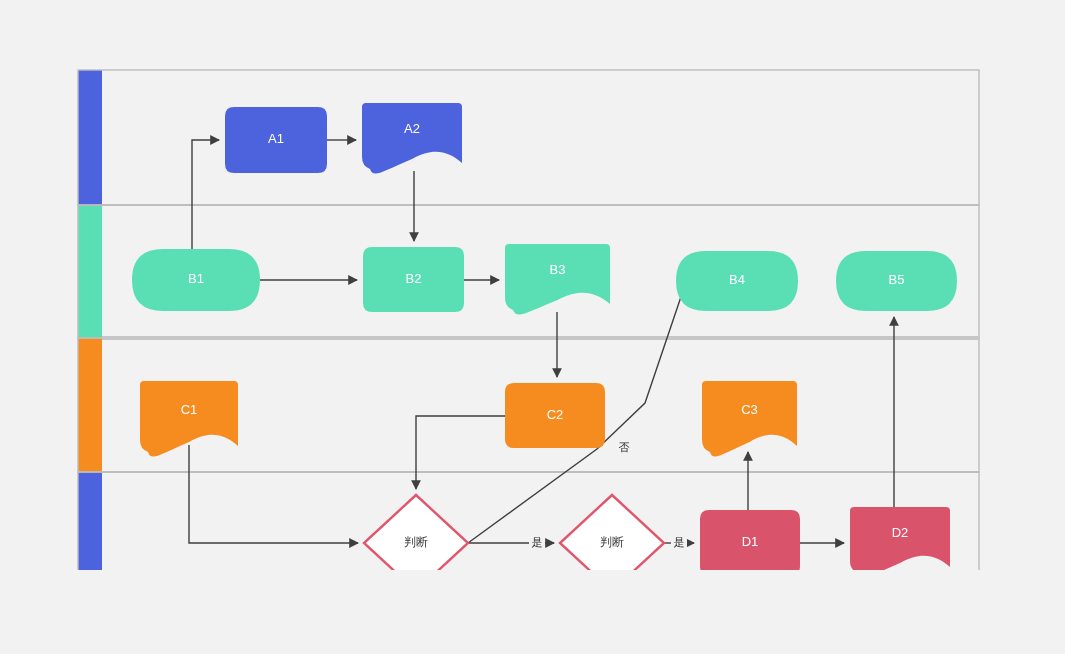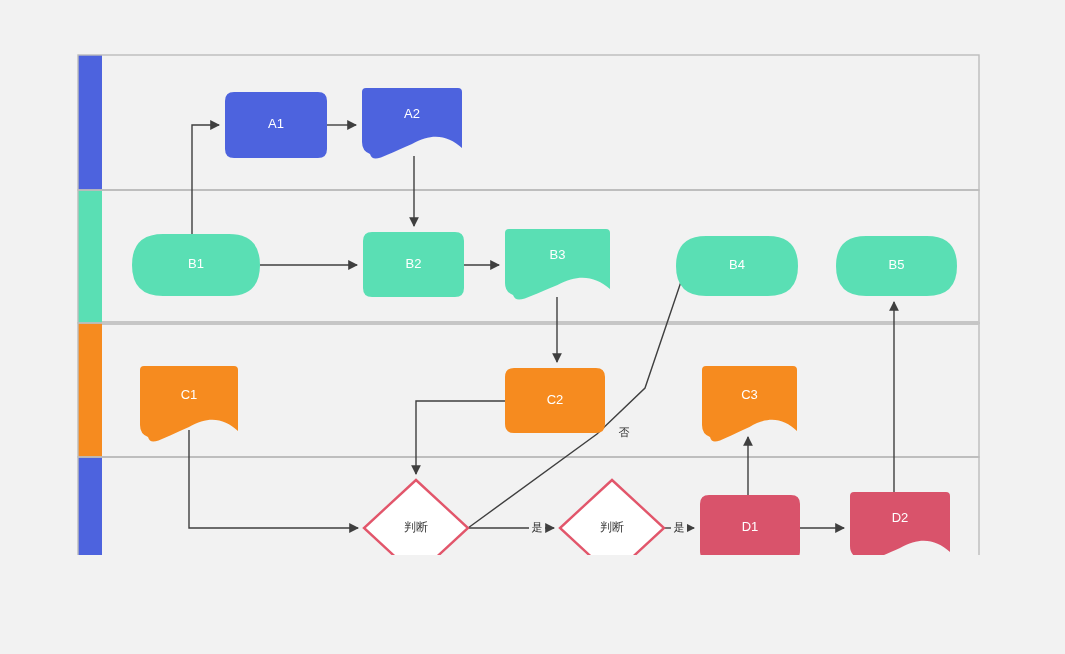--- a/index.html
+++ b/index.html
@@ -8,20 +8,21 @@
     padding: 0;
     background: #f2f2f2;
     font-family: "Liberation Sans", "DejaVu Sans", sans-serif;
   }
   #canvas {
     position: relative;
     width: 1065px;
     height: 555px;
     background: #f2f2f2;
     overflow: hidden;
+    margin-top: 15px;
   }
   svg#diagram {
     position: absolute;
     top: 0;
     left: 0;
     width: 1065px;
     height: 654px;
     display: block;
   }
   .node-label {

